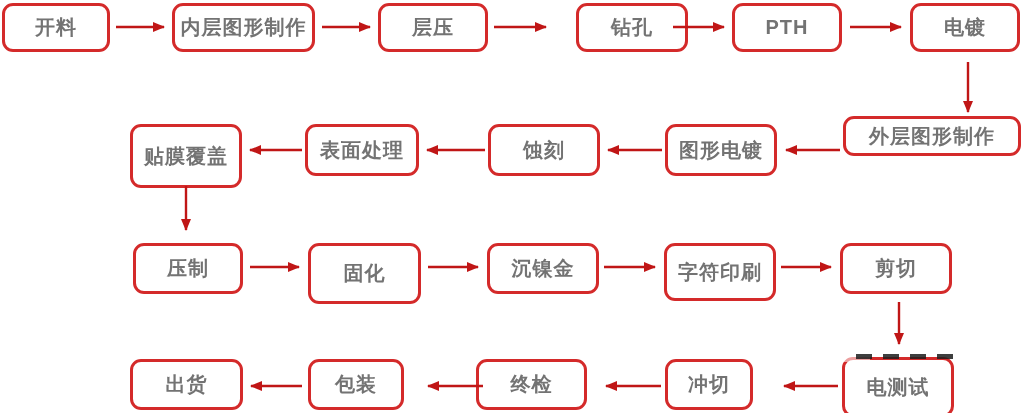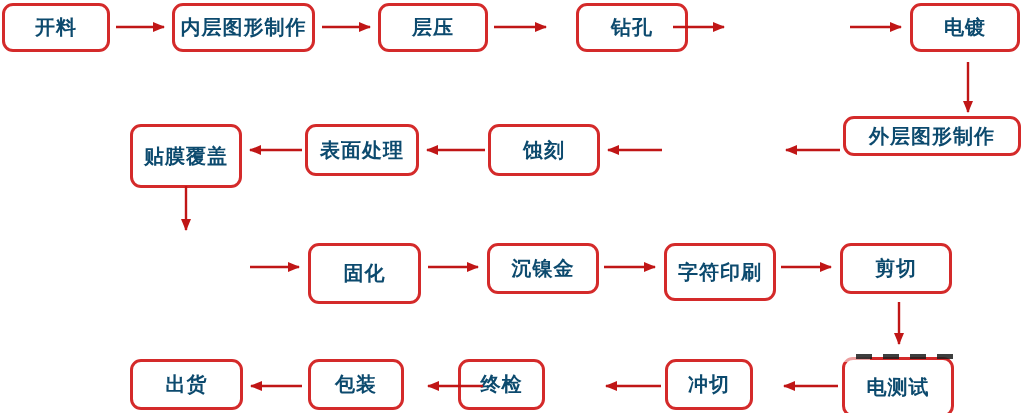--- a/index.html
+++ b/index.html
@@ -18,21 +18,21 @@
     position:absolute;
     box-sizing:border-box;
     background:#ffffff;
     border:3px solid var(--red-border);
     border-radius:11px;
     display:flex;
     align-items:center;
     justify-content:center;
     font-weight:bold;
     font-size:20px;
-    color:#0c4a6e;
+    color:#737373;
     letter-spacing:1px;
     white-space:nowrap;
   }
   #arrow-layer{
     position:absolute;
     left:0;top:0;
     pointer-events:none;
   }
   #arrow-layer line{
     stroke:var(--red-arrow);
@@ -52,35 +52,38 @@
 </style>
 </head>
 <body>
 
 <div id="canvas">
 
   <div class="node" style="left:2px;top:3px;width:108px;height:49px">开料</div>
   <div class="node" style="left:172px;top:3px;width:143px;height:49px">内层图形制作</div>
   <div class="node" style="left:378px;top:3px;width:110px;height:49px">层压</div>
   <div class="node" style="left:576px;top:3px;width:112px;height:49px">钻孔</div>
+  <div class="node" style="left:732px;top:3px;width:110px;height:49px">PTH</div>
   <div class="node" style="left:910px;top:3px;width:110px;height:49px">电镀</div>
 
   <div class="node" style="left:843px;top:116px;width:178px;height:40px">外层图形制作</div>
+  <div class="node" style="left:665px;top:124px;width:112px;height:52px">图形电镀</div>
   <div class="node" style="left:488px;top:124px;width:112px;height:52px">蚀刻</div>
   <div class="node" style="left:305px;top:124px;width:114px;height:52px">表面处理</div>
   <div class="node" style="left:130px;top:124px;width:112px;height:64px">贴膜覆盖</div>
 
+  <div class="node" style="left:133px;top:243px;width:110px;height:51px">压制</div>
   <div class="node" style="left:308px;top:243px;width:113px;height:61px">固化</div>
   <div class="node" style="left:487px;top:243px;width:112px;height:51px">沉镍金</div>
   <div class="node" style="left:664px;top:243px;width:112px;height:58px">字符印刷</div>
   <div class="node" style="left:840px;top:243px;width:112px;height:51px">剪切</div>
 
   <div class="node" style="left:842px;top:357px;width:112px;height:60px">电测试</div>
   <div class="node" style="left:665px;top:359px;width:88px;height:51px">冲切</div>
-  <div class="node" style="left:458px;top:359px;width:87px;height:51px">终检</div>
+  <div class="node" style="left:476px;top:359px;width:111px;height:51px">终检</div>
   <div class="node" style="left:308px;top:359px;width:96px;height:51px">包装</div>
   <div class="node" style="left:130px;top:359px;width:113px;height:51px">出货</div>
 
   <div class="artifact-fade" style="left:844px;top:352px;width:26px;height:10px"></div>
   <div class="artifact" style="left:856px;top:354px;width:98px"></div>
 
   <svg id="arrow-layer" width="1024" height="413" viewBox="0 0 1024 413">
     <defs>
       <marker id="ah" markerUnits="userSpaceOnUse" markerWidth="13" markerHeight="11" refX="11" refY="5" orient="auto">
         <path d="M0,0 L12,5 L0,10 Z" fill="#c01616"></path>

